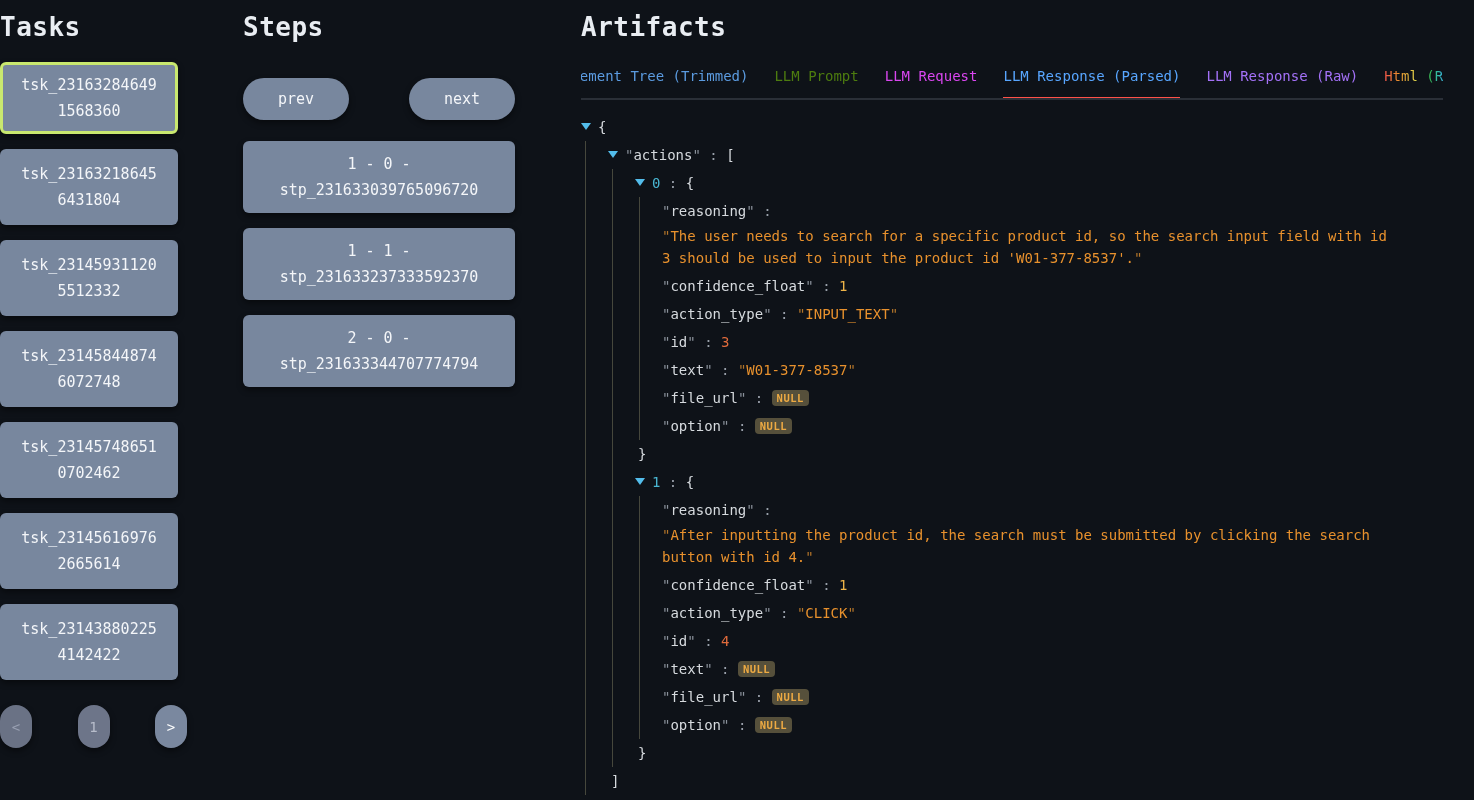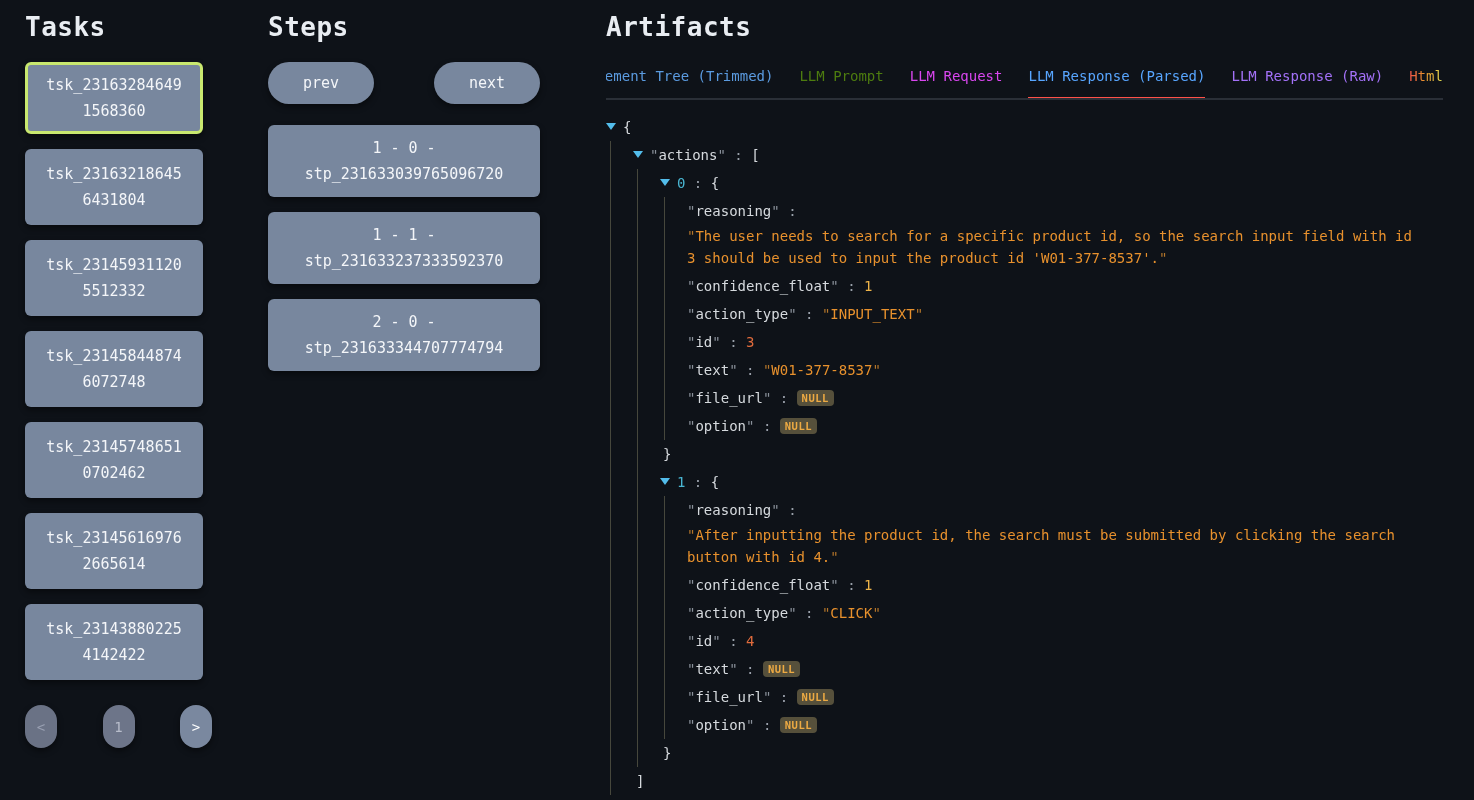--- a/index.html
+++ b/index.html
@@ -10,21 +10,21 @@
   }
   *{box-sizing:border-box; margin:0; padding:0;}
   html,body{width:1474px; height:800px; overflow:hidden;}
   body{
     background:var(--bg);
     font-family:"DejaVu Sans Mono", monospace;
     display:flex;
     color:#e9edf2;
   }
   h1{font-size:26px; font-weight:600; letter-spacing:.5px; margin:12px 0 20px; color:#e9edf2;}
-  .col-tasks{width:178px; margin-left:25px; flex:none;}
+  .col-tasks{width:178px; flex:none;}
   .col-steps{width:272px; margin-left:65px; flex:none;}
   .col-artifacts{flex:1; margin-left:66px; margin-right:31px; min-width:0;}
 
   .pill-btn{
     display:flex; align-items:center; justify-content:center; text-align:center;
     background:var(--btn); color:#f4f6f9; border:none; cursor:pointer;
     font-family:inherit; font-size:15px; line-height:26px;
     border-radius:6px; box-shadow:0 3px 6px rgba(0,0,0,.45);
   }
   .task-btn{width:100%; min-height:72px; margin-bottom:15px; padding:12px 20px; word-break:break-all;}
@@ -35,21 +35,21 @@
   .pagination{display:flex; justify-content:space-between; width:187px; margin-top:25px;}
   .page-btn{
     width:32px; height:43px; border-radius:17px; border:none; cursor:pointer;
     font-family:inherit; font-size:14px; box-shadow:0 3px 6px rgba(0,0,0,.45);
   }
   .page-btn.prev{background:#6a7285; color:#99a0b2;}
   .page-btn.current{background:#6d7589; color:#b8bdcb;}
   .page-btn.next{background:#7a889f; color:#ffffff;}
 
   .step-nav{display:flex; justify-content:space-between; margin-bottom:21px;}
-  .nav-btn{width:106px; min-height:42px; border-radius:21px; font-size:15px;}
+  .nav-btn{width:106px; min-height:42px; border-radius:21px; font-size:15px;margin-top:16px;}
 
   .tabbar{
     display:flex; gap:26px; align-items:flex-end;
     border-bottom:2px solid #2a2f37; margin-top:14px;
     white-space:nowrap; overflow:hidden;
   }
   .tab{
     font-size:14px; padding:6px 0 13px; cursor:pointer;
     border-bottom:3px solid transparent; margin-bottom:-2px; flex:none;
   }

